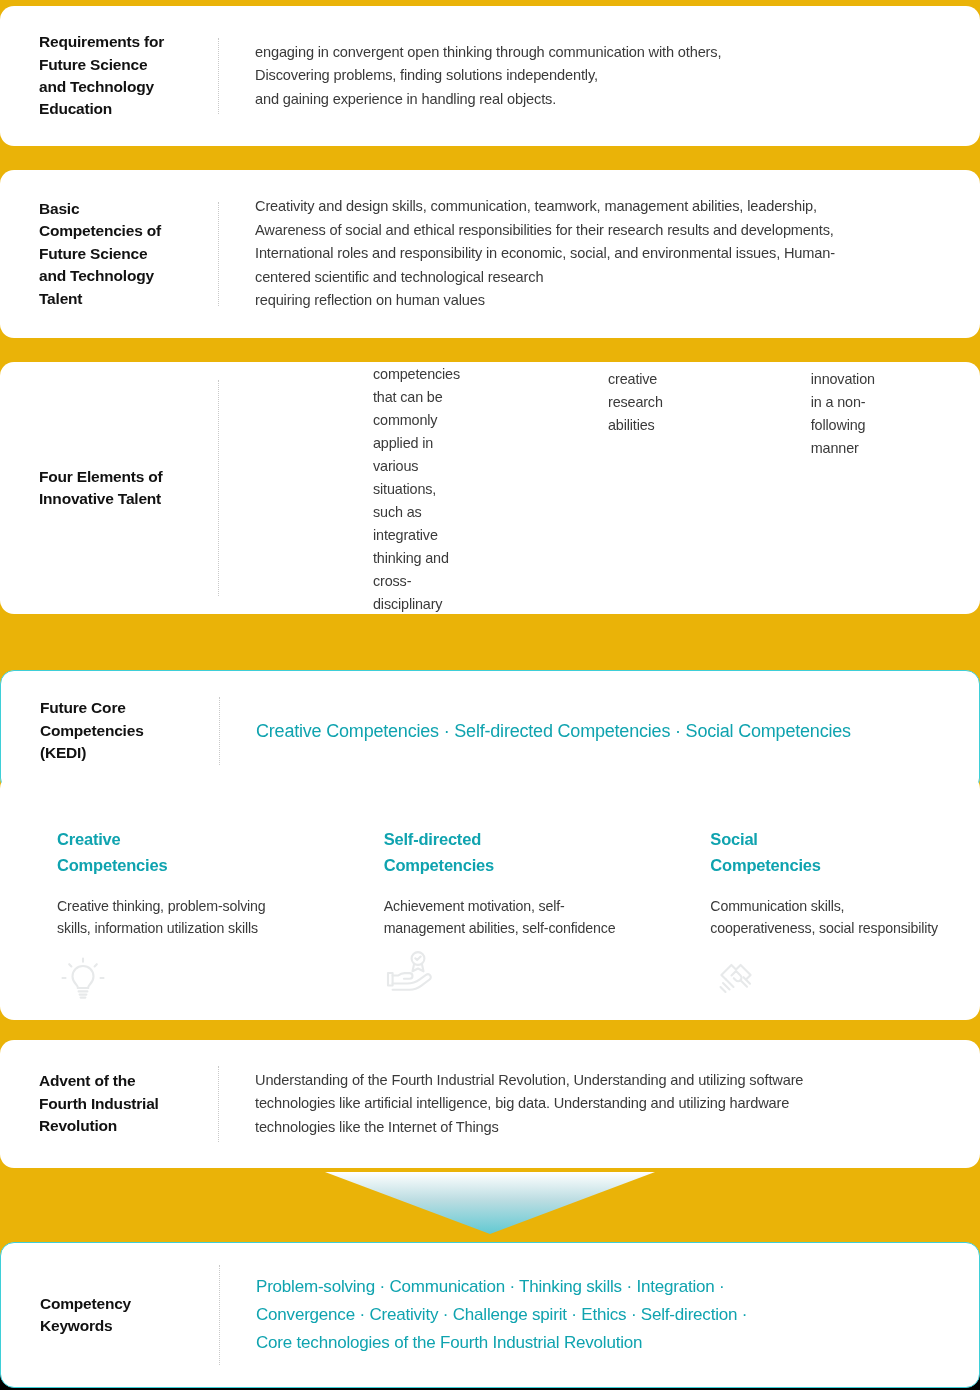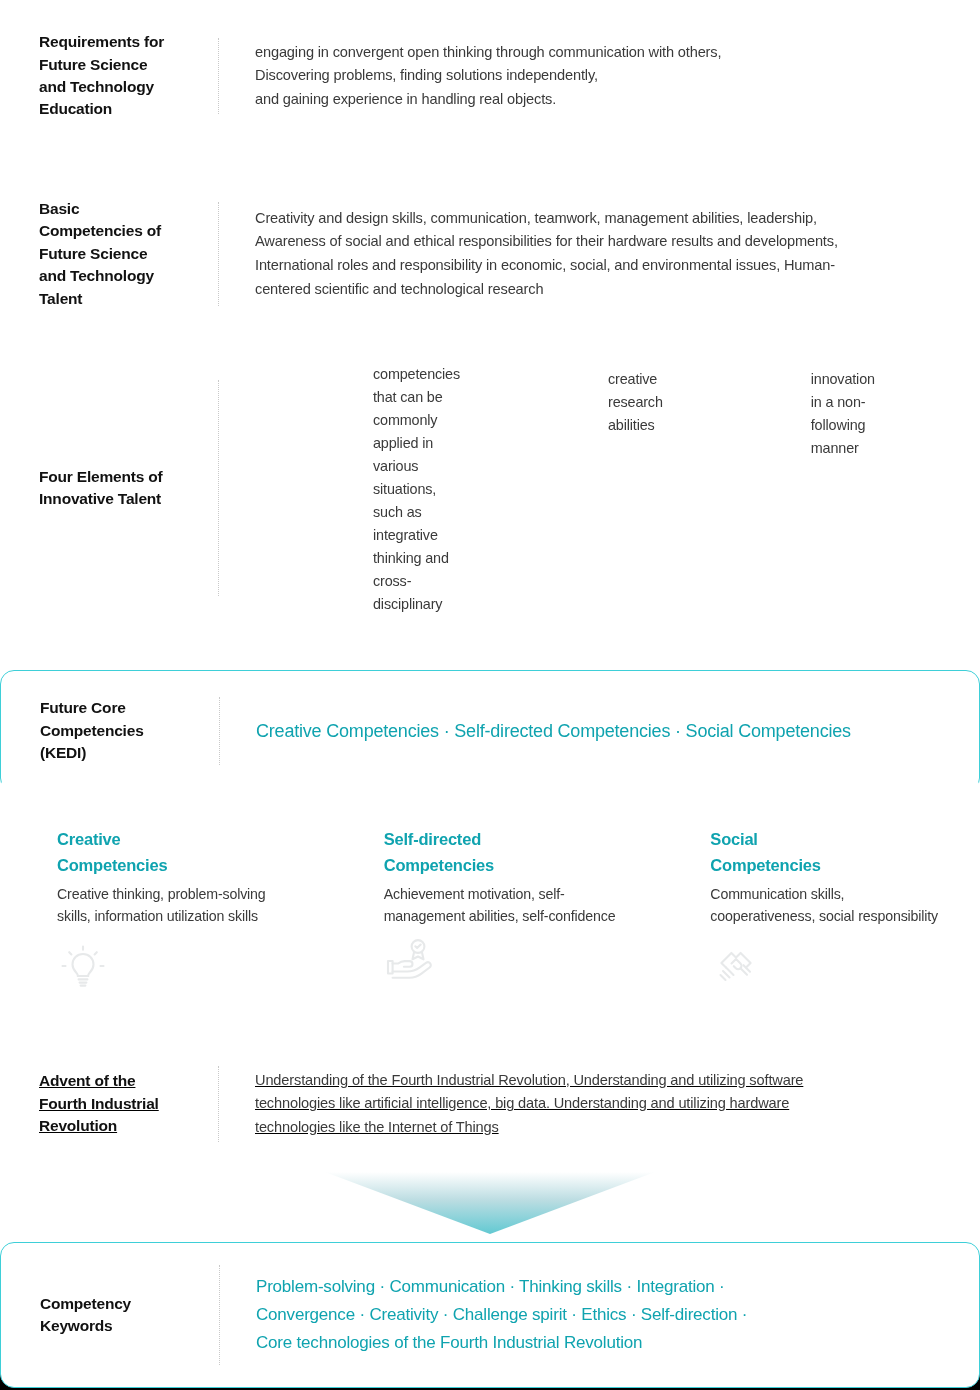--- a/index.html
+++ b/index.html
@@ -6,21 +6,21 @@
   html, body {
     width: 980px;
     height: 1390px;
     background: #000000;
     font-family: "Liberation Sans", sans-serif;
   }
   .page {
     position: relative;
     width: 980px;
     height: 1367px;
-    background: #ffffff;
+    background: #eab308;
   }
 
   
   .card {
     position: absolute;
     left: 0;
     width: 980px;
     background: #ffffff;
     border-radius: 14px;
     overflow: hidden;
@@ -131,21 +131,21 @@
   .col:nth-child(2) { padding-left: 57px; }
   .col:nth-child(3) { padding-left: 57px; }
   .col-title {
     font-size: 16.5px;
     font-weight: bold;
     color: #0fa3af;
     line-height: 1.55;
     letter-spacing: -0.2px;
   }
   .col-desc {
-    margin-top: 5px;
+    margin-top: 17px;
     font-size: 14.2px;
     line-height: 1.55;
     color: #3a3a3a;
     letter-spacing: -0.15px;
     max-width: 255px;
   }
   .col-icon {
     margin-top: 14px;
     width: 52px;
     height: 52px;
@@ -199,23 +199,24 @@
 
   <div class="card" style="top:170px; height:168px;">
     <div class="row">
       <div class="label-col">
         <div class="label">Basic<br>Competencies of<br>Future Science<br>and Technology<br>Talent</div>
       </div>
       <div class="divider"></div>
       <div class="content-col">
         <div class="body-text">
           <span class="ln">Creativity and design skills, communication, teamwork, management abilities, leadership,</span>
-          <span class="ln">Awareness of social and ethical responsibilities for their hardware results and developments,</span>
+          <span class="ln">Awareness of social and ethical responsibilities for their research results and developments,</span>
           <span class="ln">International roles and responsibility in economic, social, and environmental issues, Human-</span>
           <span class="ln">centered scientific and technological research</span>
+          <span class="ln">requiring reflection on human values</span>
         </div>
       </div>
     </div>
   </div>
 
   <div class="card" style="top:362px; height:252px;">
     <div class="row">
       <div class="label-col">
         <div class="label">Four Elements of<br>Innovative Talent</div>
       </div>
@@ -298,21 +299,21 @@
             <path d="M26 16.5l4.6-4.6 10 10-4.6 4.6"></path>
             <path d="M16 26.5l7.5 7.5M13 30l6.5 6.5M10.5 34l5 5M21.5 22.5l4.5-4.5 4.5 4.5c1.3 1.3 1.3 3.4 0 4.7-1.3 1.3-3.4 1.3-4.7 0l-2-2"></path>
             <path d="M30.5 27.2l6.5 6.5M33.5 24.2l6.5 6.5"></path>
           </svg>
         </div>
       </div>
 
     </div>
   </div>
 
-  <div class="card" style="top:1040px; height:128px;text-decoration:underline;">
+  <div class="card" style="top:1040px; height:128px;">
     <div class="row">
       <div class="label-col">
         <div class="label">Advent of the<br>Fourth Industrial<br>Revolution</div>
       </div>
       <div class="divider" style="margin:26px 0;"></div>
       <div class="content-col">
         <div class="body-text">
           <span class="ln">Understanding of the Fourth Industrial Revolution, Understanding and utilizing software</span>
           <span class="ln">technologies like artificial intelligence, big data. Understanding and utilizing hardware</span>
           <span class="ln">technologies like the Internet of Things</span>

